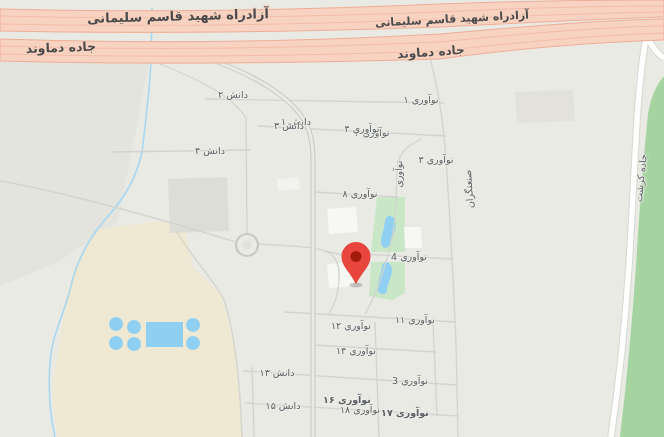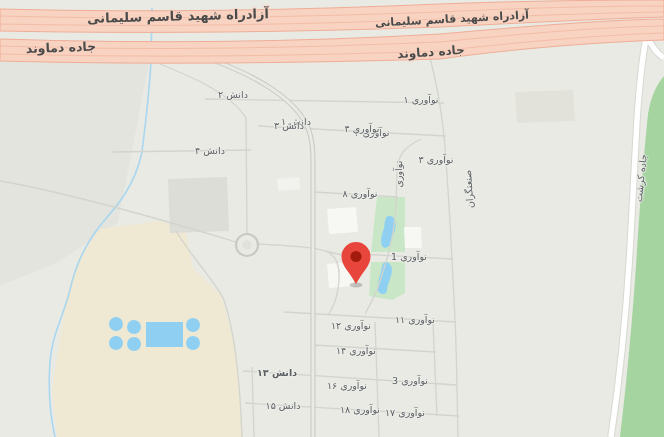--- a/index.html
+++ b/index.html
@@ -129,30 +129,30 @@
         <div class="lbl st" style="left: 296px; top: 98px; transform: translate(-50%, -50%); margin-top: 24px;">دانش ۱</div>
         <div class="lbl st" style="left: 372px; top: 112px; transform: translate(-50%, -50%); margin-top: 21px;">نوآوری ۲</div>
         <div class="lbl st" style="left: 421px; top: 100px; transform: translate(-50%, -50%);">نوآوری ۱</div>
         <div class="lbl st" style="left: 289px; top: 126px; transform: translate(-50%, -50%);">دانش ۳</div>
         <div class="lbl st" style="left: 362px; top: 129px; transform: translate(-50%, -50%);">نوآوری ۴</div>
         <div class="lbl st" style="left: 436px; top: 136px; transform: translate(-50%, -50%); margin-top: 24px;">نوآوری ۳</div>
         <div class="lbl st" style="left: 210px; top: 151px; transform: translate(-50%, -50%);">دانش ۴</div>
         <div class="lbl st" style="left: 399px; top: 174px; transform: translate(-50%, -50%) rotate(-90deg);">نوآوری</div>
         <div class="lbl st" style="left: 469px; top: 189px; transform: translate(-50%, -50%) rotate(-94deg);">صنعتگران</div>
         <div class="lbl st" style="left: 360px; top: 194px; transform: translate(-50%, -50%);">نوآوری ۸</div>
-        <div class="lbl st" style="left: 409px; top: 257px; transform: translate(-50%, -50%);">نوآوری 1</div>
+        <div class="lbl st" style="left: 409px; top: 257px; transform: translate(-50%, -50%);">نوآوری 4</div>
         <div class="lbl st" style="left: 351px; top: 326px; transform: translate(-50%, -50%);">نوآوری ۱۲</div>
         <div class="lbl st" style="left: 415px; top: 320px; transform: translate(-50%, -50%);">نوآوری ۱۱</div>
         <div class="lbl st" style="left: 356px; top: 351px; transform: translate(-50%, -50%);">نوآوری ۱۴</div>
-        <div class="lbl st" style="left: 277px; top: 373px; transform: translate(-50%, -50%); font-weight: bold;">دانش ۱۳</div>
-        <div class="lbl st" style="left: 347px; top: 386px; transform: translate(-50%, -50%);">نوآوری ۱۶</div>
+        <div class="lbl st" style="left: 277px; top: 373px; transform: translate(-50%, -50%);">دانش ۱۳</div>
+        <div class="lbl st" style="left: 347px; top: 400px; transform: translate(-50%, -50%); font-weight: bold;">نوآوری ۱۶</div>
         <div class="lbl st" style="left: 410px; top: 381px; transform: translate(-50%, -50%);">نوآوری 3</div>
         <div class="lbl st" style="left: 283px; top: 406px; transform: translate(-50%, -50%);">دانش ۱۵</div>
         <div class="lbl st" style="left: 360px; top: 410px; transform: translate(-50%, -50%);">نوآوری ۱۸</div>
-        <div class="lbl st" style="left: 405px; top: 413px; transform: translate(-50%, -50%);">نوآوری ۱۷</div>
+        <div class="lbl st" style="left: 405px; top: 413px; transform: translate(-50%, -50%); font-weight: bold;">نوآوری ۱۷</div>
         <div class="lbl st" style="left: 641px; top: 178px; transform: translate(-50%, -50%) rotate(-84deg);">جاده کرشت</div>
       </div>
   </div>
 
   <div id="pin">
     <svg width="36" height="50" viewBox="338 238 36 50">
       <ellipse cx="356" cy="285" rx="6.5" ry="2.4" fill="rgba(60,60,60,0.25)"></ellipse>
       <path d="M356,284 C349,271 341.5,266 341.5,256.5 A14.5,14.5 0 1 1 370.5,256.5
                C370.5,266 363,271 356,284 Z" fill="#E8453C"></path>
       <circle cx="356" cy="256.5" r="5.5" fill="#A31B0D"></circle>

